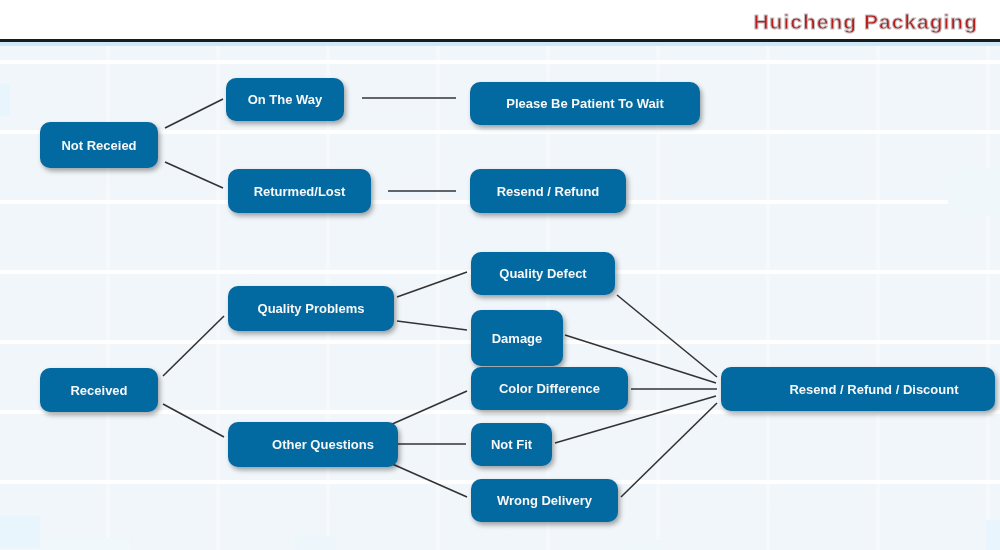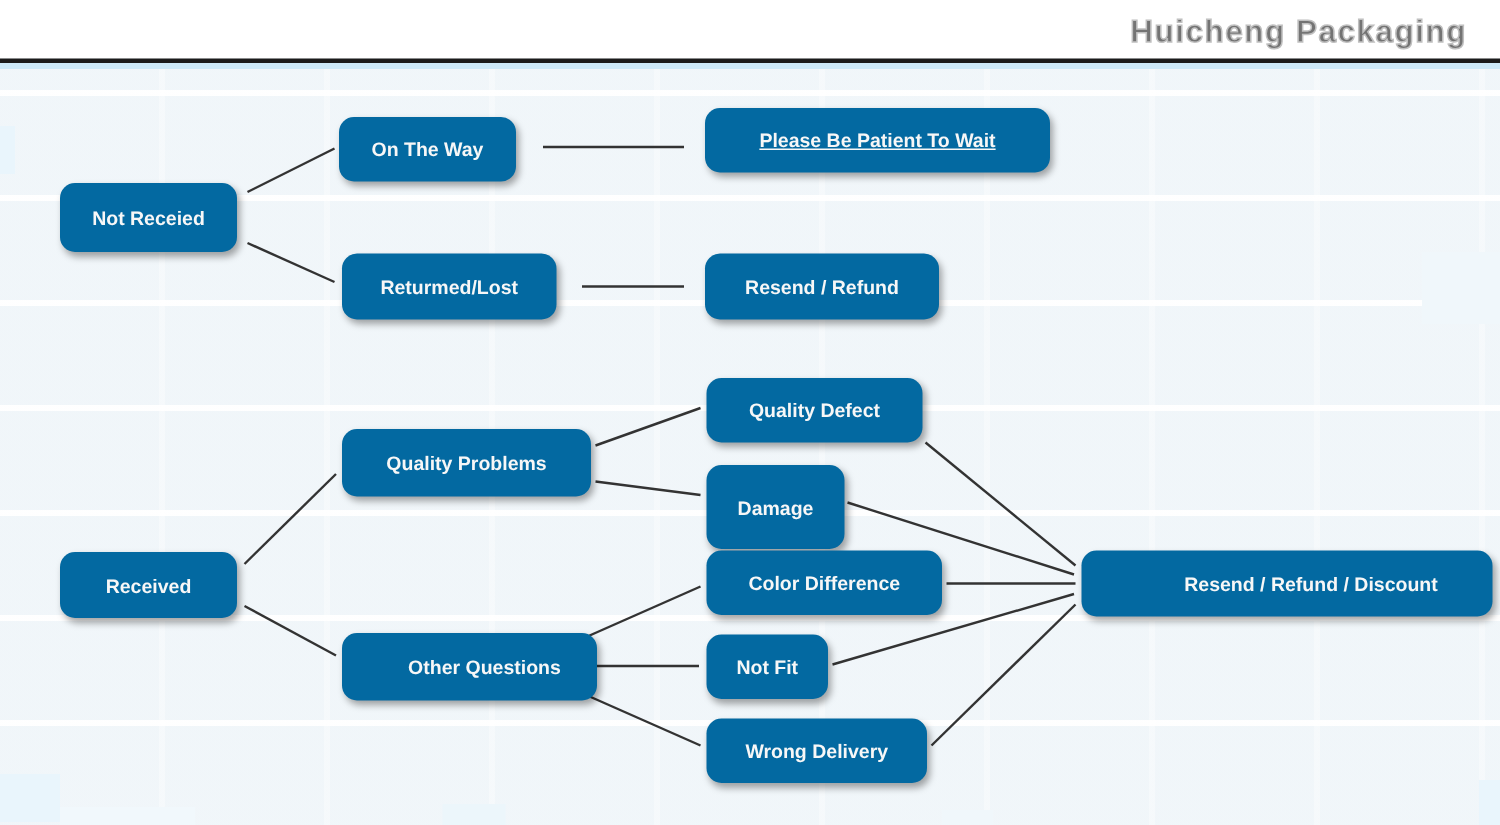--- a/index.html
+++ b/index.html
@@ -13,21 +13,21 @@
   }
   .header{position:absolute;left:0;top:0;width:1000px;height:39px;background:#fff;}
   .page-title{
     position:absolute;left:30px;top:2px;
     font-family:"Liberation Serif", serif;
     font-size:30px;color:#141414;letter-spacing:0.5px;white-space:nowrap;
   }
   .watermark{
     position:absolute;right:22px;top:10px;
     font-size:21px;font-weight:bold;letter-spacing:1px;white-space:nowrap;
-    color:#737373;-webkit-text-stroke:1px #c0c0c0;
+    color:#b91c1c;-webkit-text-stroke:1px #c0c0c0;
   }
   .divider-dark{position:absolute;left:0;top:39px;width:1000px;height:3px;background:#1b1b1b;}
   .divider-blue{position:absolute;left:0;top:42px;width:1000px;height:4px;background:#cde9f8;}
   .patch{position:absolute;}
   .node{
     position:absolute;display:flex;align-items:center;justify-content:center;
     background:#0369a1;color:#f7f7f7;border-radius:10px;
     font-size:13px;font-weight:bold;white-space:nowrap;
     box-shadow:2px 3px 5px rgba(0,0,0,0.35);
   }
@@ -65,21 +65,21 @@
   <line x1="381" y1="459" x2="467" y2="497"></line>
   <line x1="617" y1="295" x2="717" y2="377"></line>
   <line x1="565" y1="335" x2="716" y2="383"></line>
   <line x1="631" y1="389" x2="717" y2="389"></line>
   <line x1="555" y1="443" x2="716" y2="396"></line>
   <line x1="621" y1="497" x2="717" y2="403"></line>
 </svg>
 
 <div class="node" style="left:40px;top:122px;width:118px;height:46px;">Not Receied</div>
 <div class="node" style="left:226px;top:78px;width:118px;height:43px;">On The Way</div>
-<div class="node" style="left:470px;top:72px;width:230px;height:43px;text-decoration:underline;">Please Be Patient To Wait</div>
+<div class="node" style="left:470px;top:82px;width:230px;height:43px;">Please Be Patient To Wait</div>
 <div class="node" style="left:228px;top:169px;width:143px;height:44px;">Returmed/Lost</div>
 <div class="node" style="left:470px;top:169px;width:156px;height:44px;">Resend / Refund</div>
 <div class="node" style="left:228px;top:286px;width:166px;height:45px;">Quality Problems</div>
 <div class="node" style="left:40px;top:368px;width:118px;height:44px;">Received</div>
 <div class="node" style="left:228px;top:422px;width:150px;height:45px;padding-left:20px;">Other Questions</div>
 <div class="node" style="left:471px;top:252px;width:144px;height:43px;">Quality Defect</div>
 <div class="node" style="left:471px;top:310px;width:92px;height:56px;">Damage</div>
 <div class="node" style="left:471px;top:367px;width:157px;height:43px;">Color Difference</div>
 <div class="node" style="left:471px;top:423px;width:81px;height:43px;">Not Fit</div>
 <div class="node" style="left:471px;top:479px;width:147px;height:43px;">Wrong Delivery</div>

